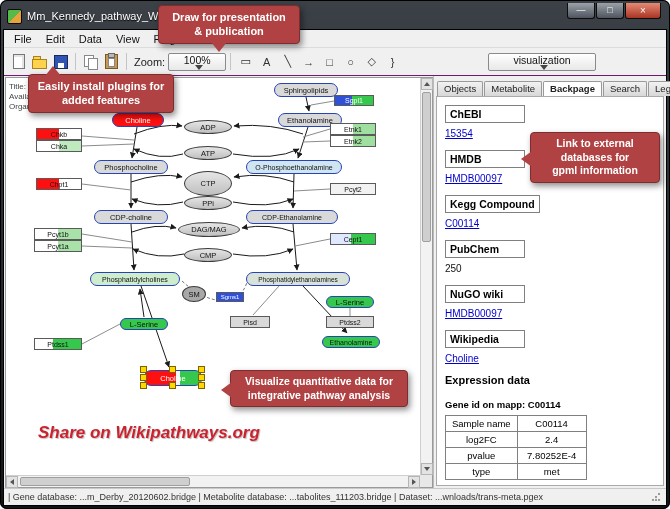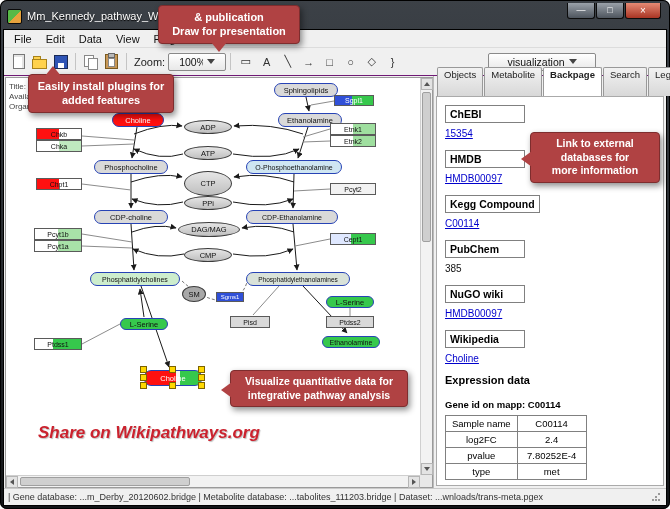--- a/index.html
+++ b/index.html
@@ -12,21 +12,21 @@
   .win-btn.close{background:linear-gradient(#e68a74,#a93524);width:34px;font-size:10px;}
   .client{height:calc(100% - 26px);background:#f0f0f0;display:flex;flex-direction:column;border:1px solid #000;box-sizing:border-box;}
   .menubar{height:17px;display:flex;align-items:center;padding-left:3px;font-size:11px;background:#f0f0f0;border-bottom:1px solid #dcdcdc;flex:none;}
   .menu-item{padding:1px 7px;color:#111;}
   .toolbar{height:27px;display:flex;align-items:center;padding:0 4px;background:#f0f0f0;border-bottom:1px solid #701a75;flex:none;font-size:11px;}
   .tbtn{width:19px;height:19px;display:flex;align-items:center;justify-content:center;border:1px solid transparent;border-radius:2px;}
   .tbtn.tool{font-size:11px;color:#333;}
   .tsep{width:1px;height:17px;background:#c4c4c4;margin:0 4px;display:inline-block;}
   .tspacer{flex:1;}
   .tlabel{color:#222;margin:0 3px;}
-  .combo{height:18px;border:1px solid #8a8a8a;background:linear-gradient(#fff,#e8e8e8);display:inline-flex;align-items:center;justify-content:center;padding:0 10px;border-radius:2px;box-sizing:border-box;}
+  .combo{height:18px;border:1px solid #8a8a8a;background:linear-gradient(#fff,#e8e8e8);display:inline-flex;align-items:center;justify-content:flex-end;padding:0 3px;border-radius:2px;box-sizing:border-box;flex-direction:column;}
   .combo-text{font-size:10.5px;color:#111;overflow:hidden;white-space:nowrap;}
   .combo-arrow{width:0;height:0;border-left:4px solid transparent;border-right:4px solid transparent;border-top:5px solid #444;margin-left:4px;}
   .ic-new{width:10px;height:13px;background:#fff;border:1px solid #777;box-shadow:inset -2px 2px 0 #e4e4e4;}
   .ic-open{width:13px;height:8px;background:#ffd24d;border:1px solid #a8821a;position:relative;margin-top:4px;}
   .ic-open::before{content:'';position:absolute;top:-4px;left:0;width:6px;height:2px;background:#ffd24d;border:1px solid #a8821a;border-bottom:none;}
   .ic-save{width:12px;height:12px;background:#2f54b5;position:relative;border:1px solid #1a2a55;}
   .ic-save::after{content:'';position:absolute;left:3px;bottom:0;width:6px;height:5px;background:#fff;}
   .ic-copy{position:relative;width:14px;height:14px;}
   .ic-copy::before{content:'';position:absolute;left:0;top:0;width:8px;height:10px;background:#fff;border:1px solid #888;}
   .ic-copy::after{content:'';position:absolute;left:4px;top:3px;width:8px;height:10px;background:#fff;border:1px solid #888;}
@@ -49,21 +49,21 @@
   .sb-btn{position:absolute;width:12px;height:12px;background:#e3e3e3;border:1px solid #b5b5b5;box-sizing:border-box;display:flex;align-items:center;justify-content:center;}
   .sb-btn i{display:block;width:0;height:0;}
   .sb-up{top:0;} .sb-up i{border-left:3px solid transparent;border-right:3px solid transparent;border-bottom:4px solid #555;}
   .sb-down{bottom:0;} .sb-down i{border-left:3px solid transparent;border-right:3px solid transparent;border-top:4px solid #555;}
   .sb-left{left:0;} .sb-left i{border-top:3px solid transparent;border-bottom:3px solid transparent;border-right:4px solid #555;}
   .sb-right{right:0;} .sb-right i{border-top:3px solid transparent;border-bottom:3px solid transparent;border-left:4px solid #555;}
   .vthumb{position:absolute;left:1px;right:1px;top:14px;height:150px;background:#cfcfcf;border:1px solid #9f9f9f;border-radius:2px;box-sizing:border-box;}
   .hthumb{position:absolute;top:1px;bottom:1px;left:14px;width:170px;background:#cfcfcf;border:1px solid #9f9f9f;border-radius:2px;box-sizing:border-box;}
   .sidepanel{width:232px;flex:none;background:#f0f0f0;display:flex;flex-direction:column;border-left:1px solid #bbb;}
   .tabs{height:18px;display:flex;align-items:flex-end;padding:2px 0 0 3px;flex:none;}
-  .tab{font-size:9.5px;padding:1px 6px 16px;border:1px solid #999;border-bottom:none;background:linear-gradient(#f2f2f2,#d8d8d8);margin-right:1px;border-radius:2px 2px 0 0;color:#222;}
+  .tab{font-size:9.5px;padding:1px 6px 2px;border:1px solid #999;border-bottom:none;background:linear-gradient(#f2f2f2,#d8d8d8);margin-right:1px;border-radius:2px 2px 0 0;color:#222;}
   .tab.active{background:#fff;font-weight:bold;}
   .panel-body{flex:1;background:#fff;border:1px solid #aaa;margin:0 2px 2px 2px;padding:6px 8px;overflow:hidden;font-size:10px;}
   .bp-h{display:inline-block;border:1px solid #808080;background:#fff;font-weight:bold;font-size:10.5px;color:#000;padding:2px 4px;min-width:80px;margin:9px 0 5px;box-sizing:border-box;}
   .bp-h.first{margin-top:2px;}
   .bp-a{display:block;color:#0000cc;text-decoration:underline;font-size:10px;margin-bottom:2px;}
   .bp-p{display:block;color:#111;font-size:10px;margin-bottom:2px;}
   .bp-exp{font-weight:bold;font-size:11px;margin-top:10px;color:#000;}
   .bp-geneid{font-weight:bold;font-size:9.5px;margin-top:13px;color:#000;}
   .exp-table{border-collapse:collapse;margin-top:5px;}
   .exp-table td{border:1px solid #808080;font-size:9.5px;padding:2px 6px;text-align:center;min-width:56px;color:#000;margin-top:40px;}
@@ -279,21 +279,21 @@
           <span class="tab">Legend</span>
         </div>
         <div class="panel-body">
           <div class="bp-h first">ChEBI</div>
           <a class="bp-a">15354</a>
           <div class="bp-h">HMDB</div>
           <a class="bp-a">HMDB00097</a>
           <div class="bp-h">Kegg Compound</div>
           <a class="bp-a">C00114</a>
           <div class="bp-h">PubChem</div>
-          <span class="bp-p">385</span>
+          <span class="bp-p">250</span>
           <div class="bp-h">NuGO wiki</div>
           <a class="bp-a">HMDB00097</a>
           <div class="bp-h">Wikipedia</div>
           <a class="bp-a">Choline</a>
           <div class="bp-exp">Expression data</div>
           <div class="bp-geneid">Gene id on mapp: C00114</div>
           <table class="exp-table">
             <tbody>
               <tr>
                 <td>Sample name</td>
@@ -319,33 +319,33 @@
     </div>
 
     <div class="statusbar">
       <span class="status-text">| Gene database: ...m_Derby_20120602.bridge | Metabolite database: ...tabolites_111203.bridge | Dataset: ...wnloads/trans-meta.pgex</span>
       <span class="grip"></span>
     </div>
 
   </div>
 
   <div class="callout co-draw">
+    <div>Draw for presentation</div>
     <div>&amp; publication</div>
-    <div>Draw for presentation</div>
     <span class="co-ptr"></span>
   </div>
   <div class="callout co-plugins">
     <div>Easily install plugins for</div>
     <div>added features</div>
     <span class="co-ptr"></span>
   </div>
   <div class="callout co-link">
     <div>Link  to external</div>
     <div>databases  for</div>
-    <div>more information</div>
+    <div>gpml information</div>
     <span class="co-ptr"></span>
   </div>
   <div class="callout co-viz">
     <div>Visualize quantitative  data  for</div>
     <div>integrative pathway analysis</div>
     <span class="co-ptr"></span>
   </div>
   <div class="share">Share on Wikipathways.org</div>
 
 </div>

